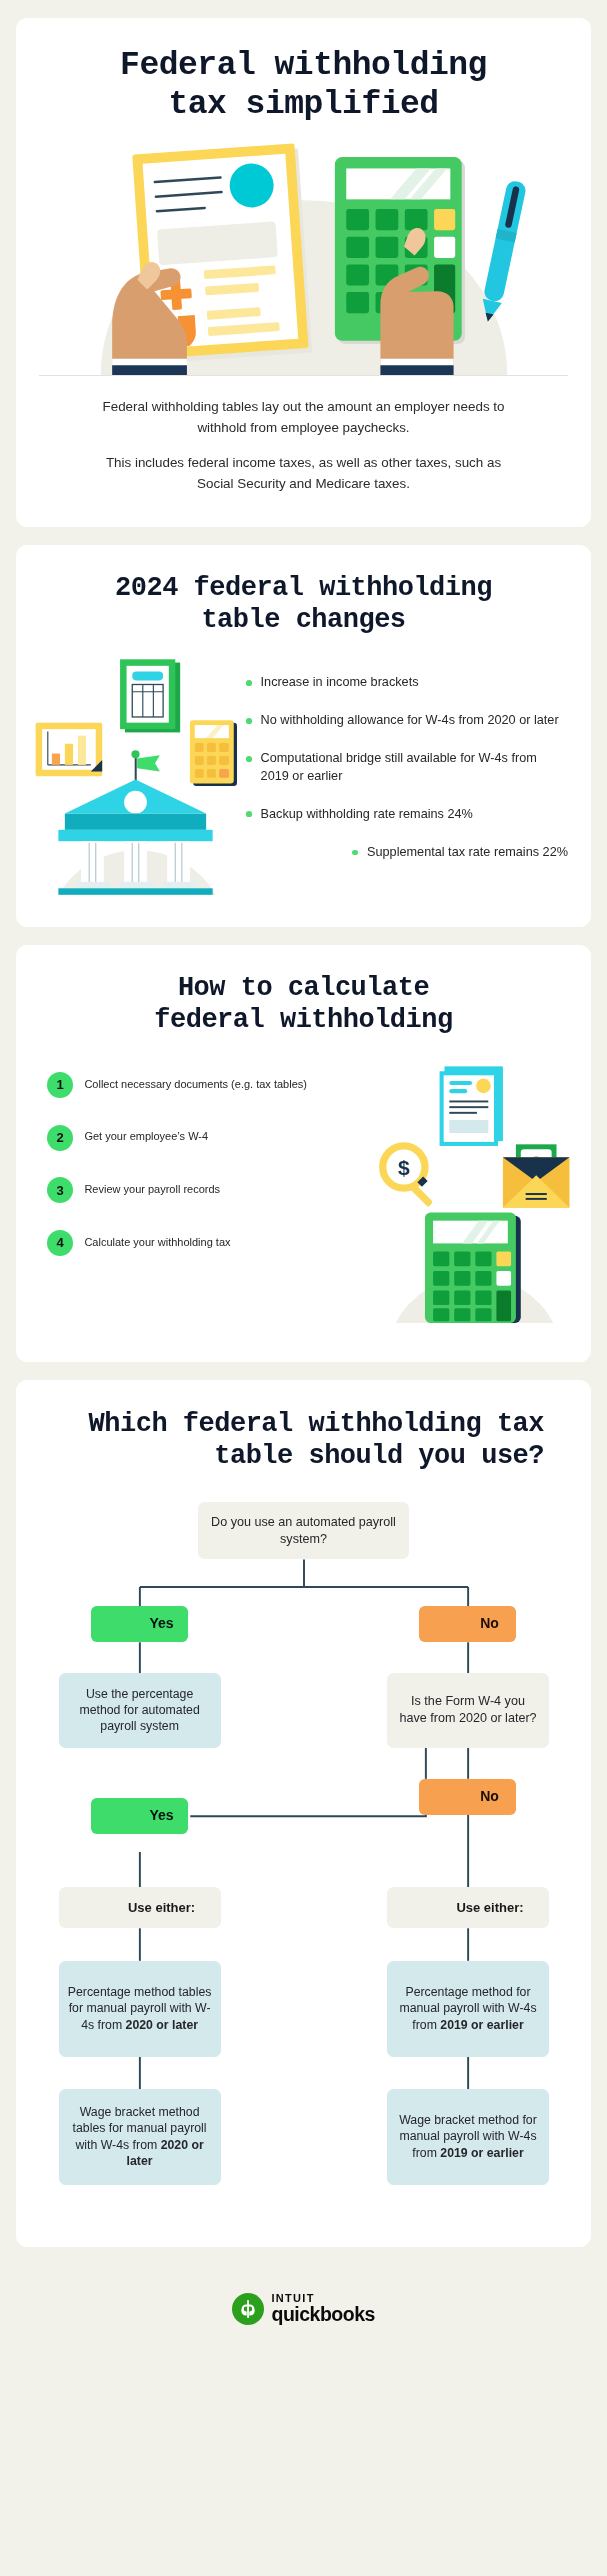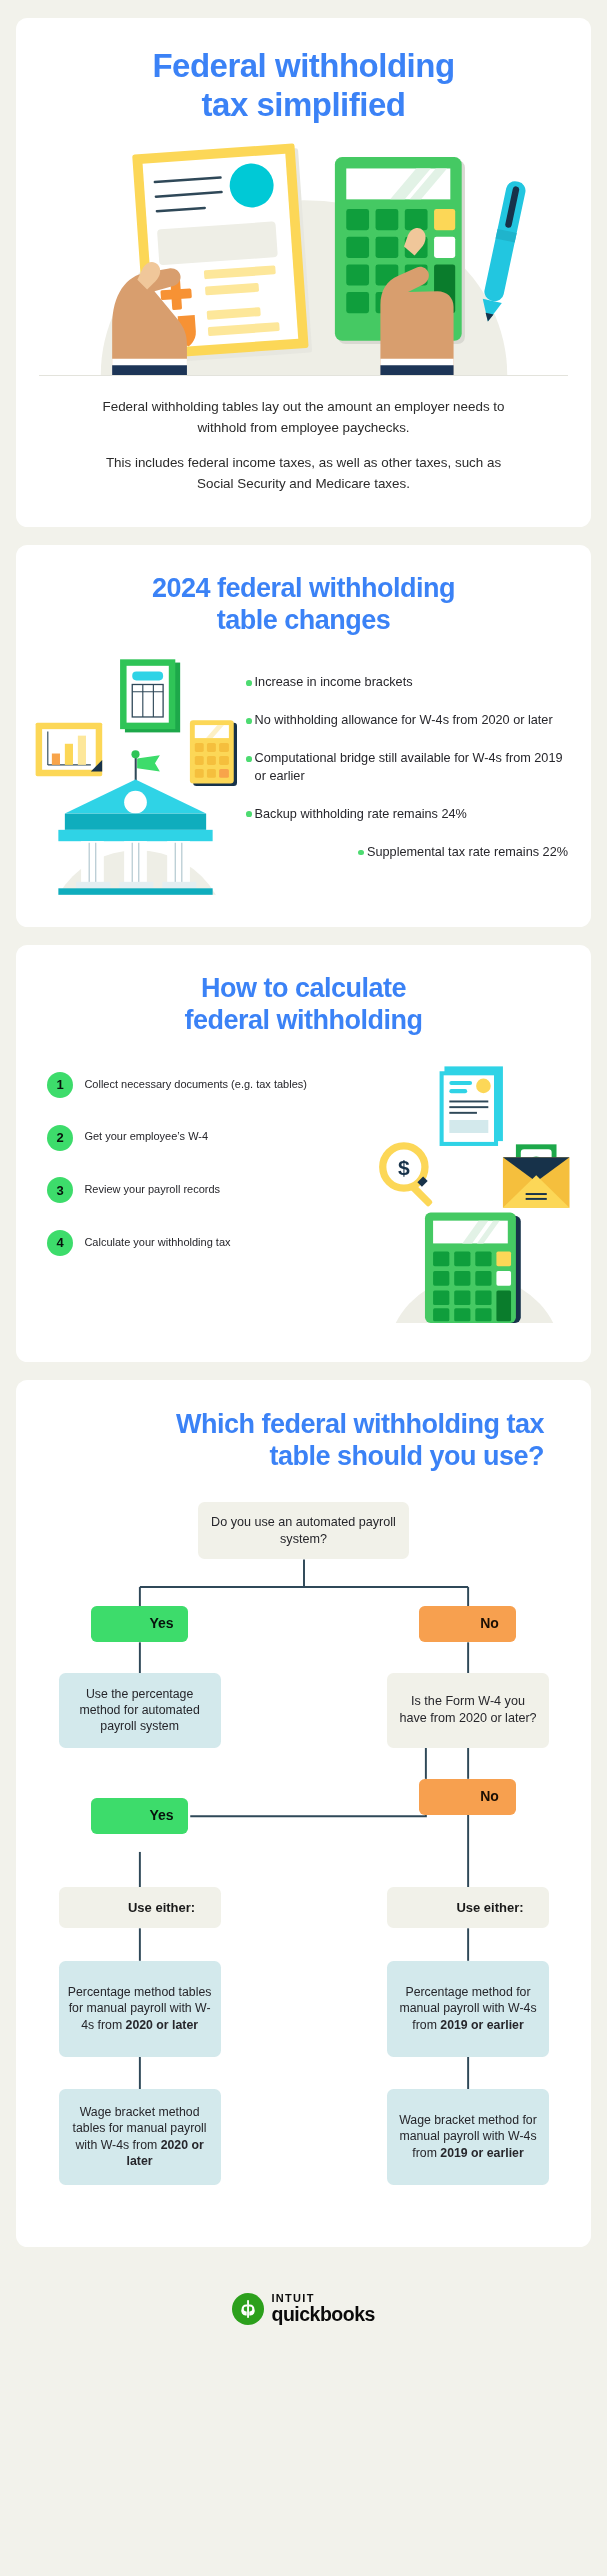--- a/index.html
+++ b/index.html
@@ -21,24 +21,25 @@
     background: #ffffff;
     border-radius: 11.4px;
     width: 575px;
     position: relative;
     overflow: hidden;
   }
 
   
   .sec-title {
     font-weight: bold;
-    color: #3b82f6;
+    color: #0f172a;
     text-align: center;
     letter-spacing: -0.5px;
     line-height: 1.18;
+    font-family: Liberation Mono, monospace;
   }
   .hero-title { font-size: 33px; padding: 29px 49px 0 49px; }
   .mid-title  { font-size: 27px; padding: 28px 73px 0 73px; }
   .flow-title { font-size: 27px; padding: 29px 47px 0 47px; text-align: right; }
 
   .body-copy {
     font-size: 13.4px;
     color: #2b2b2b;
     text-align: center;
     line-height: 1.55;
@@ -66,21 +67,21 @@
     align-items: flex-start;
     padding: 14.6px 23px 32px 18px;
     gap: 4.9px;
   }
   .changes-art { flex: 0 0 207px; }
   .changes-art svg { display: block; }
   .bullet-list { flex: 1; padding-top: 23px; }
   .bullet-row {
     display: flex;
     align-items: flex-start;
-    gap: 3px;
+    gap: 9px;
     margin-bottom: 21px;
     font-size: 12.7px;
     color: #26262b;
     line-height: 1.35;
   }
   .bullet-row:last-child { margin-bottom: 0; justify-content: flex-end; }
   .dot {
     flex: 0 0 auto;
     width: 5.7px; height: 5.7px;
     border-radius: 50%;

